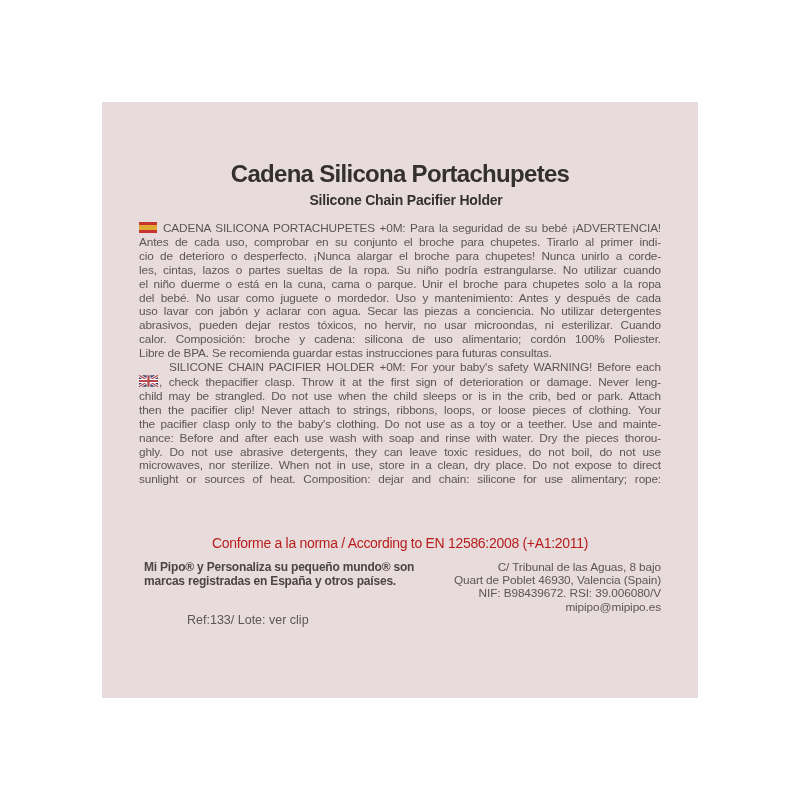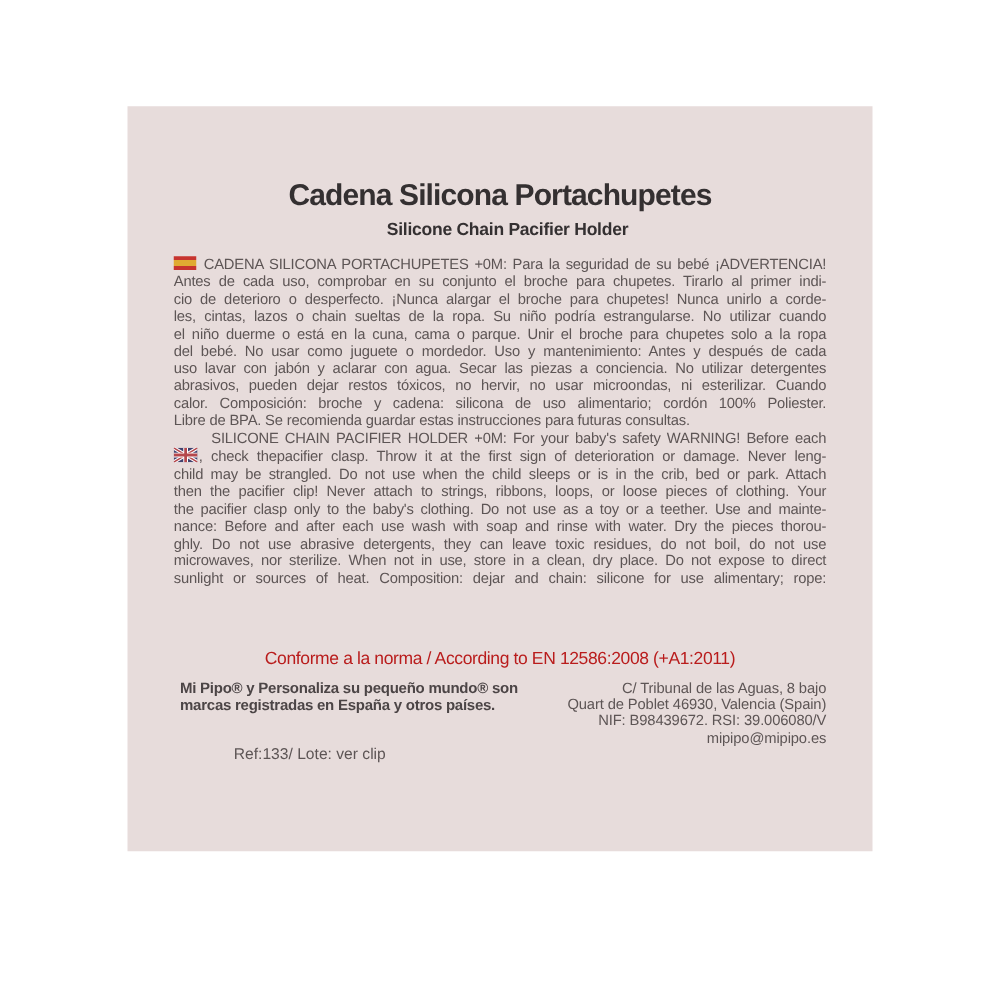--- a/index.html
+++ b/index.html
@@ -5,21 +5,21 @@
   html, body { margin: 0; padding: 0; }
   body {
     width: 800px; height: 800px;
     background: #ffffff;
     font-family: "Liberation Sans", sans-serif;
     position: relative;
     overflow: hidden;
   }
   .label {
     position: absolute;
-    left: 102px; top: 85px;
+    left: 102px; top: 102px;
     width: 596px; height: 596px;
     background: #e7dcdb;
   }
   .title-wrap { position: absolute; top: 58px; left: 0; right: 0; text-align: center; }
   .title {
     font-size: 24px; font-weight: bold; letter-spacing: -0.7px;
     color: #343031; line-height: 28px;
   }
   .subtitle {
     font-size: 14px; font-weight: bold; letter-spacing: -0.2px;
@@ -39,21 +39,21 @@
     background: linear-gradient(to bottom, #c7342f 0 27%, #e0ab32 27% 73%, #c7342f 73% 100%);
   }
   .flag-uk { width: 19px; height: 12px; margin-right: 1px; }
   .compliance {
     position: absolute; top: 433px; left: 0; right: 0;
     text-align: center; font-size: 14px; font-weight: normal;
     letter-spacing: -0.3px; color: #b91c1c;
   }
   .footer {
     position: absolute; top: 459px; left: 37px; right: 37px;
-    display: flex; justify-content: flex-end;
+    display: flex; justify-content: space-between;
   }
   .footer-left { width: 54%; }
   .trademark {
     font-size: 12px; font-weight: bold; line-height: 13.5px;
     letter-spacing: -0.2px; color: #4c4546; padding-left: 5px;
   }
   .ref-line {
     margin-top: 25px; padding-left: 48px;
     font-size: 12.5px; color: #5d5555;
   }
@@ -70,21 +70,21 @@
 
   <div class="title-wrap">
     <div class="title">Cadena Silicona Portachupetes</div>
     <div class="subtitle">Silicone Chain Pacifier Holder</div>
   </div>
 
   <div class="body-block">
     <div class="line"><span class="flag flag-es"></span><span>CADENA SILICONA PORTACHUPETES +0M: Para la seguridad de su bebé ¡ADVERTENCIA!</span></div>
     <div class="line">Antes de cada uso, comprobar en su conjunto el broche para chupetes. Tirarlo al primer indi-</div>
     <div class="line">cio de deterioro o desperfecto. ¡Nunca alargar el broche para chupetes! Nunca unirlo a corde-</div>
-    <div class="line">les, cintas, lazos o chain sueltas de la ropa. Su niño podría estrangularse. No utilizar cuando</div>
+    <div class="line">les, cintas, lazos o partes sueltas de la ropa. Su niño podría estrangularse. No utilizar cuando</div>
     <div class="line">el niño duerme o está en la cuna, cama o parque. Unir el broche para chupetes solo a la ropa</div>
     <div class="line">del bebé. No usar como juguete o mordedor. Uso y mantenimiento: Antes y después de cada</div>
     <div class="line">uso lavar con jabón y aclarar con agua. Secar las piezas a conciencia. No utilizar detergentes</div>
     <div class="line">abrasivos, pueden dejar restos tóxicos, no hervir, no usar microondas, ni esterilizar. Cuando</div>
     <div class="line">calor. Composición: broche y cadena: silicona de uso alimentario; cordón 100% Poliester.</div>
     <div class="line last">Libre de BPA. Se recomienda guardar estas instrucciones para futuras consultas.</div>
     <div class="line indent">SILICONE CHAIN PACIFIER HOLDER +0M: For your baby's safety WARNING! Before each</div>
     <div class="line"><span class="flag flag-uk"><svg width="19" height="12" viewBox="0 0 60 36" xmlns="http://www.w3.org/2000/svg">
             <rect width="60" height="36" fill="#41416e"></rect>
             <path d="M0,0 L60,36 M60,0 L0,36" stroke="#ffffff" stroke-width="9"></path>

